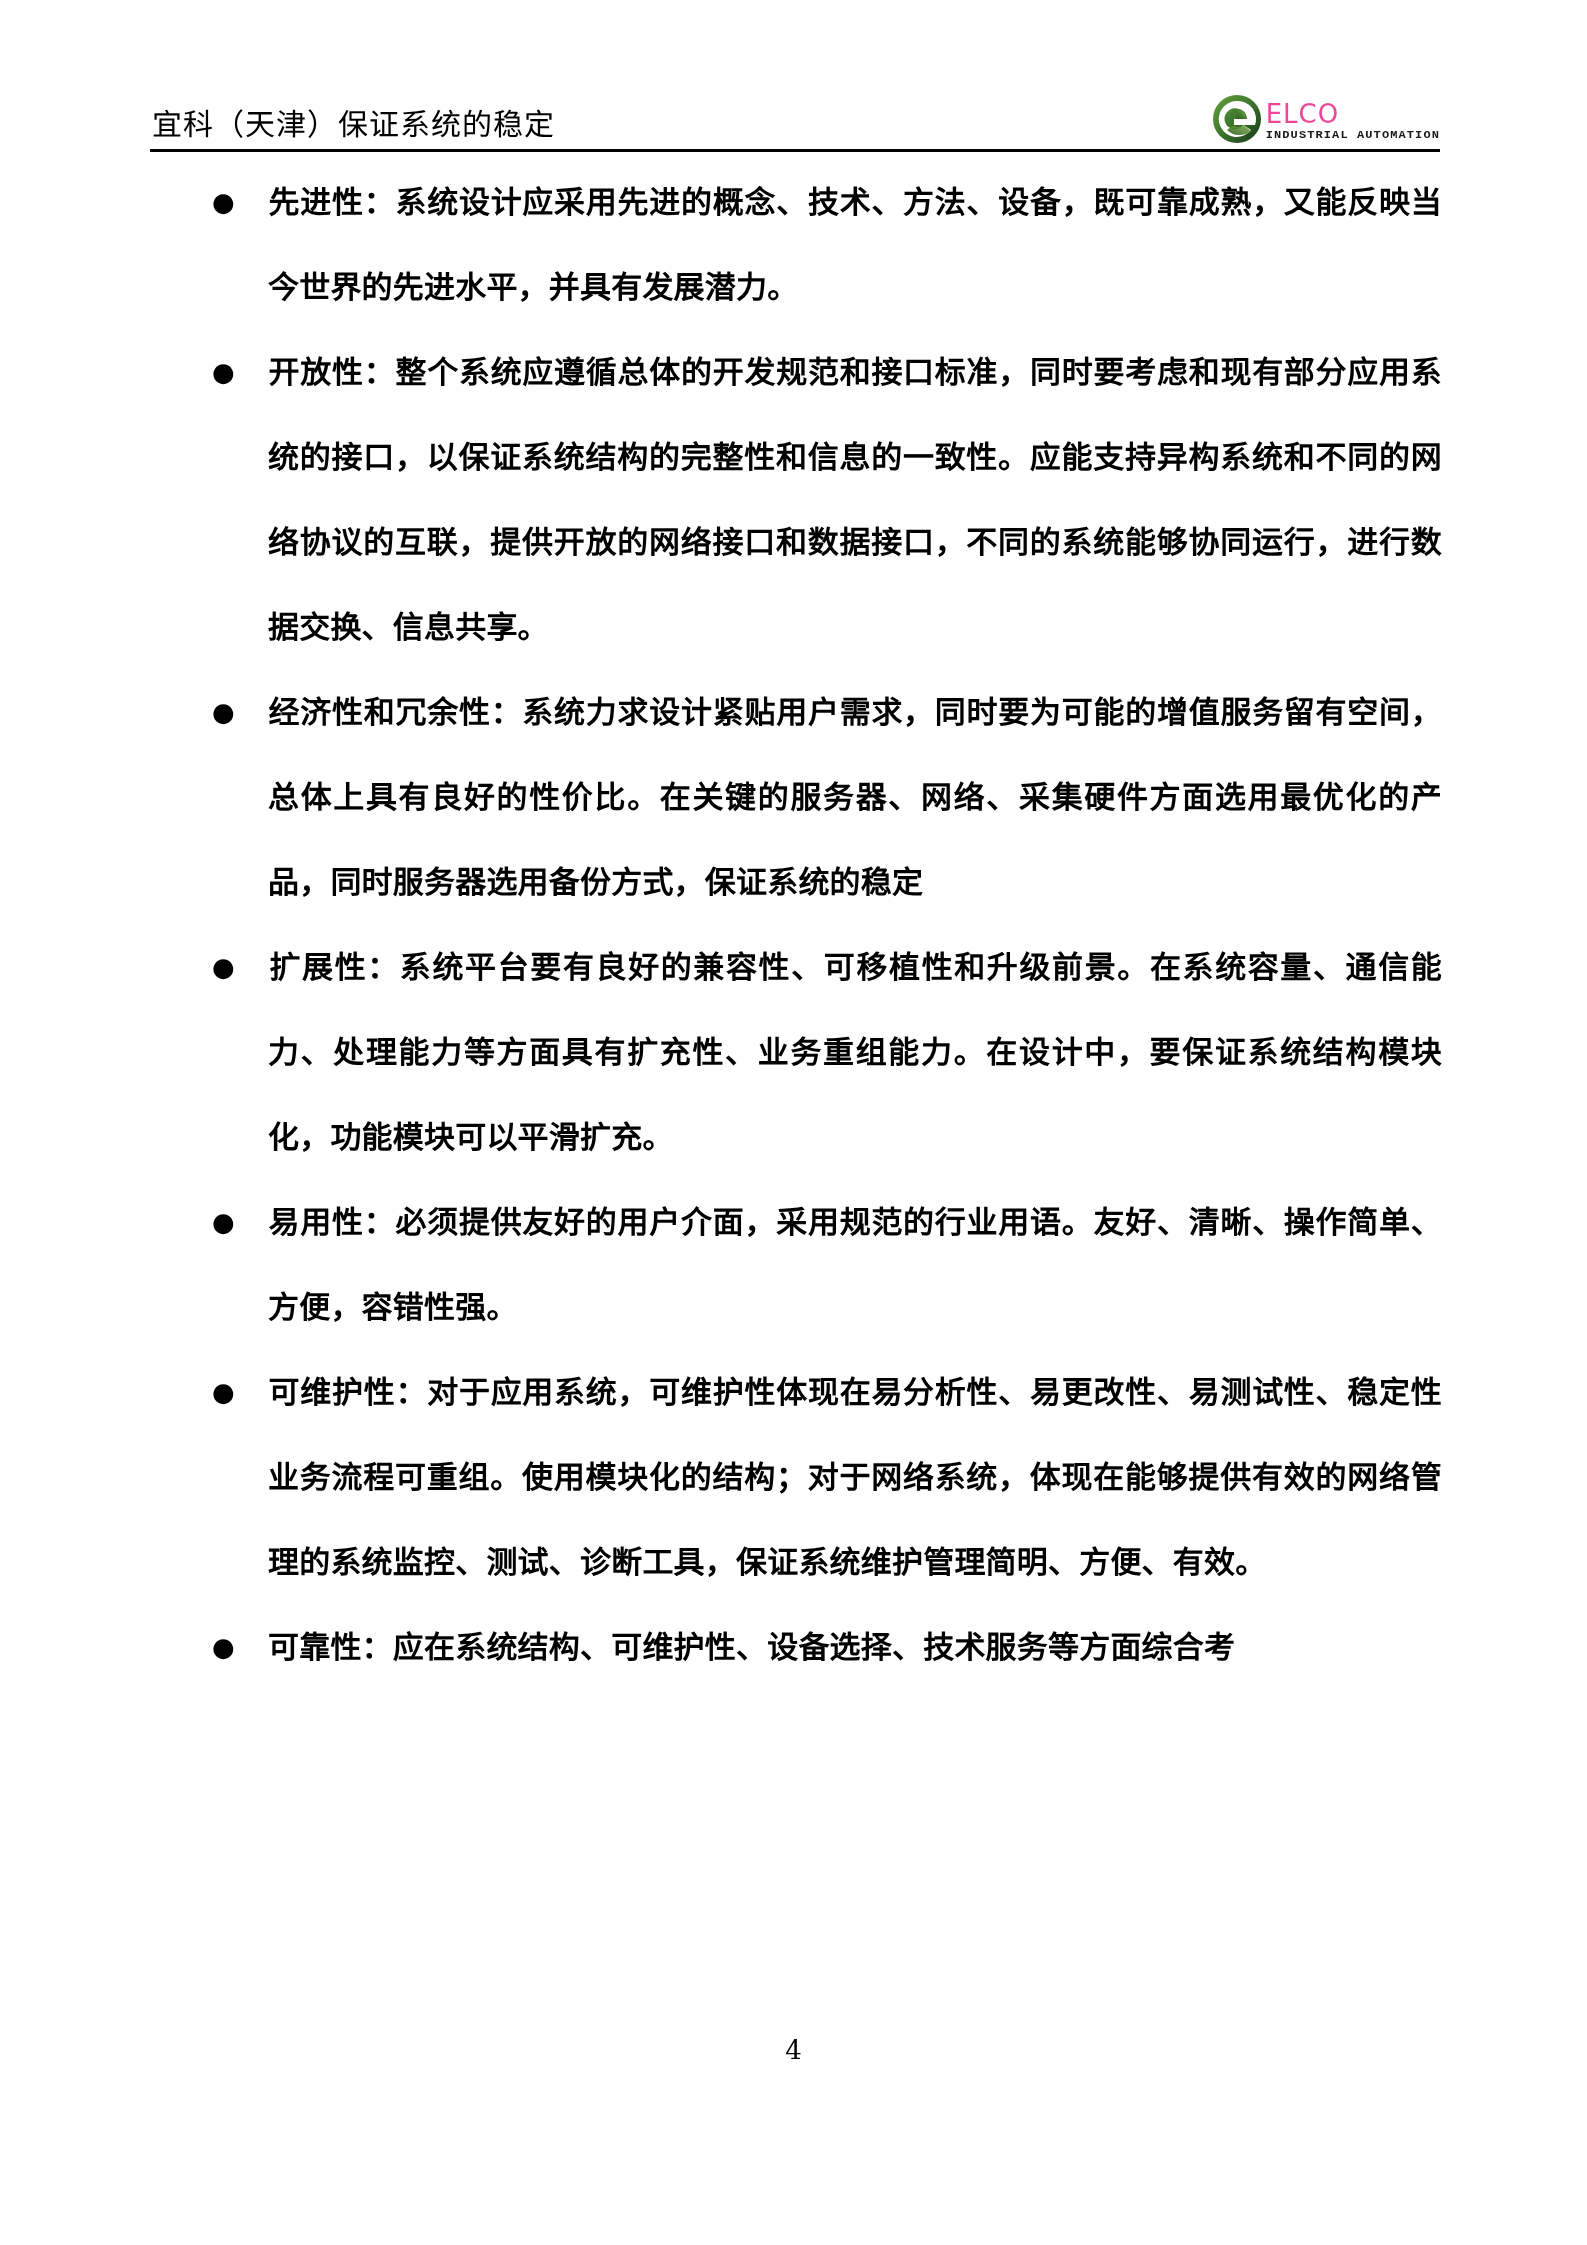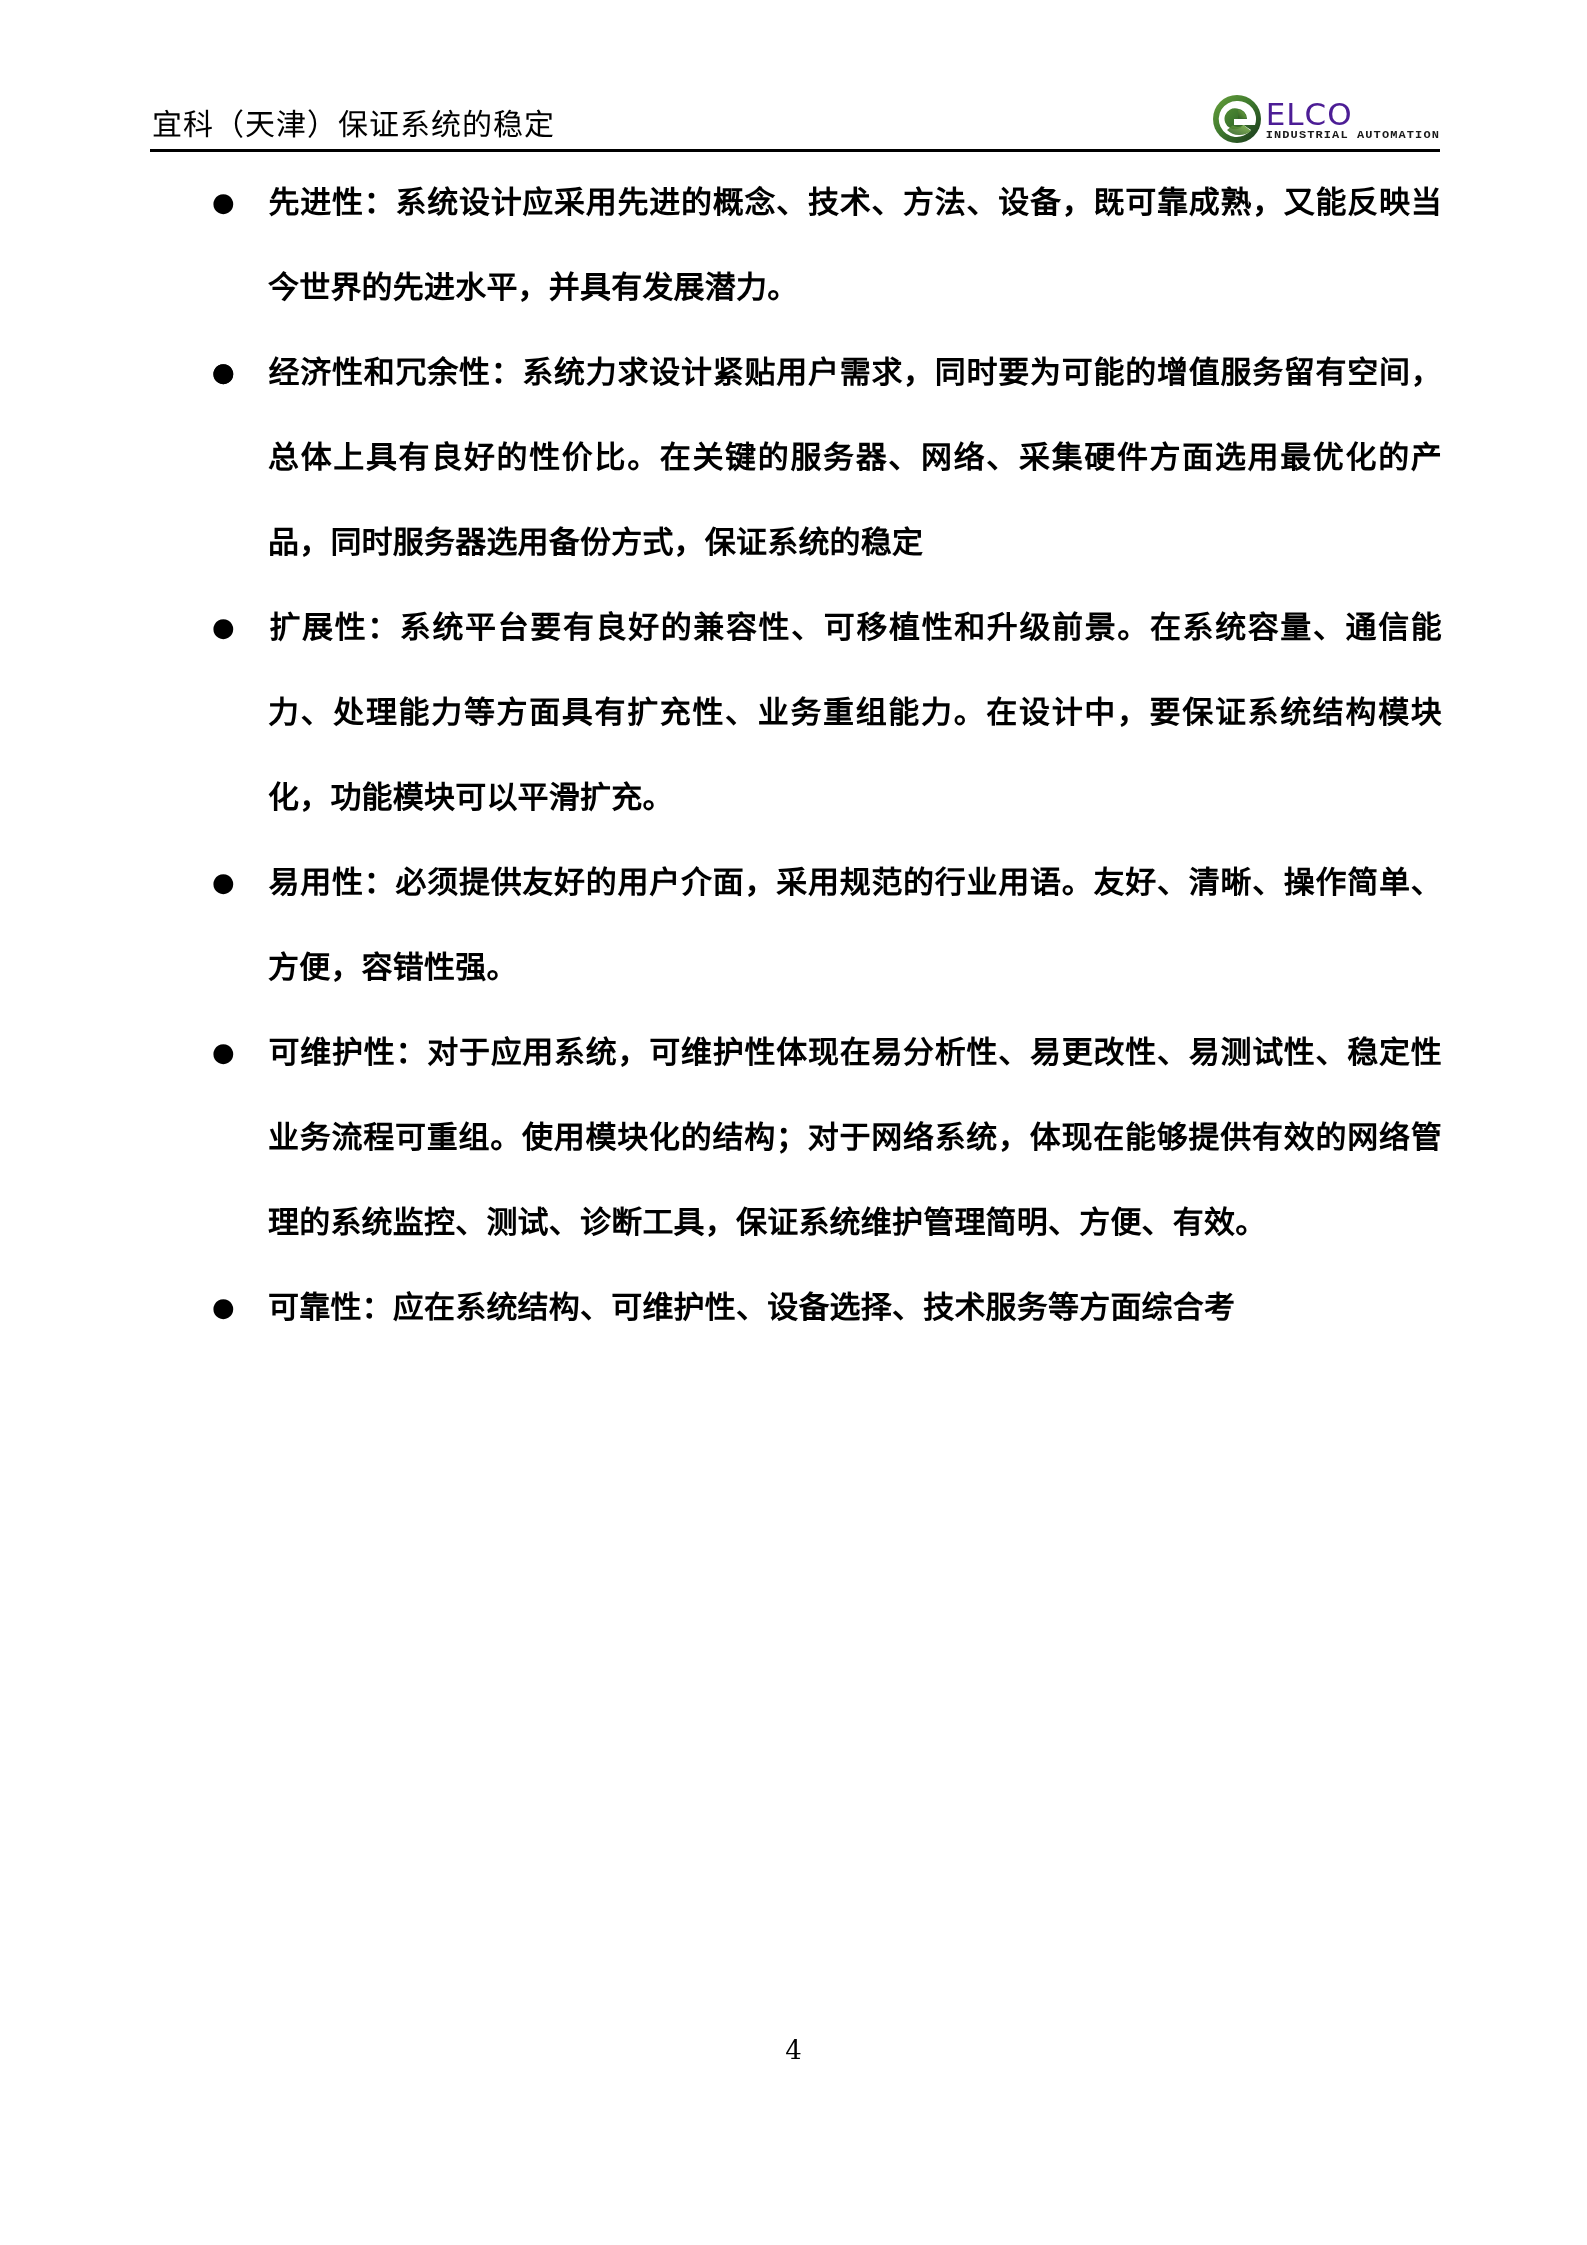--- a/index.html
+++ b/index.html
@@ -72,25 +72,25 @@
     display: block;
   }
   .logo-text-wrap {
     display: flex;
     flex-direction: column;
     align-items: stretch;
     padding-bottom: 3px;
   }
   .logo-word {
     font-family: "DejaVu Sans", sans-serif;
-    font-size: 31px;
+    font-size: 26px;
     line-height: 33px;
     font-weight: 400;
     letter-spacing: 1px;
-    color: #4c1d95;
+    color: #ec4899;
   }
   .logo-tagline {
     font-family: Liberation Mono, monospace;
     font-size: 12px;
     line-height: 10px;
     font-weight: 700;
     letter-spacing: 1.1px;
     color: #1a1a1a;
     text-align: justify;
     text-align-last: justify;
@@ -197,20 +197,21 @@
   <div class="body-block">
 
 
     <p class="para bullet-para">
       <span class="bullet-marker">●</span>
       <span class="bullet-body">先进性：系统设计应采用先进的概念、技术、方法、设备，既可靠成熟，又能反映当今世界的先进水平，并具有发展潜力。</span>
     </p>
 
     <p class="para bullet-para">
       <span class="bullet-marker">●</span>
+      <span class="bullet-body">开放性：整个系统应遵循总体的开发规范和接口标准，同时要考虑和现有部分应用系统的接口，以保证系统结构的完整性和信息的一致性。应能支持异构系统和不同的网络协议的互联，提供开放的网络接口和数据接口，不同的系统能够协同运行，进行数据交换、信息共享。</span>
     </p>
 
     <p class="para bullet-para">
       <span class="bullet-marker">●</span>
       <span class="bullet-body">经济性和冗余性：系统力求设计紧贴用户需求，同时要为可能的增值服务留有空间，总体上具有良好的性价比。在关键的服务器、网络、采集硬件方面选用最优化的产品，同时服务器选用备份方式，保证系统的稳定</span>
     </p>
 
     <p class="para bullet-para">
       <span class="bullet-marker">●</span>
       <span class="bullet-body">扩展性：系统平台要有良好的兼容性、可移植性和升级前景。在系统容量、通信能力、处理能力等方面具有扩充性、业务重组能力。在设计中，要保证系统结构模块化，功能模块可以平滑扩充。</span>

